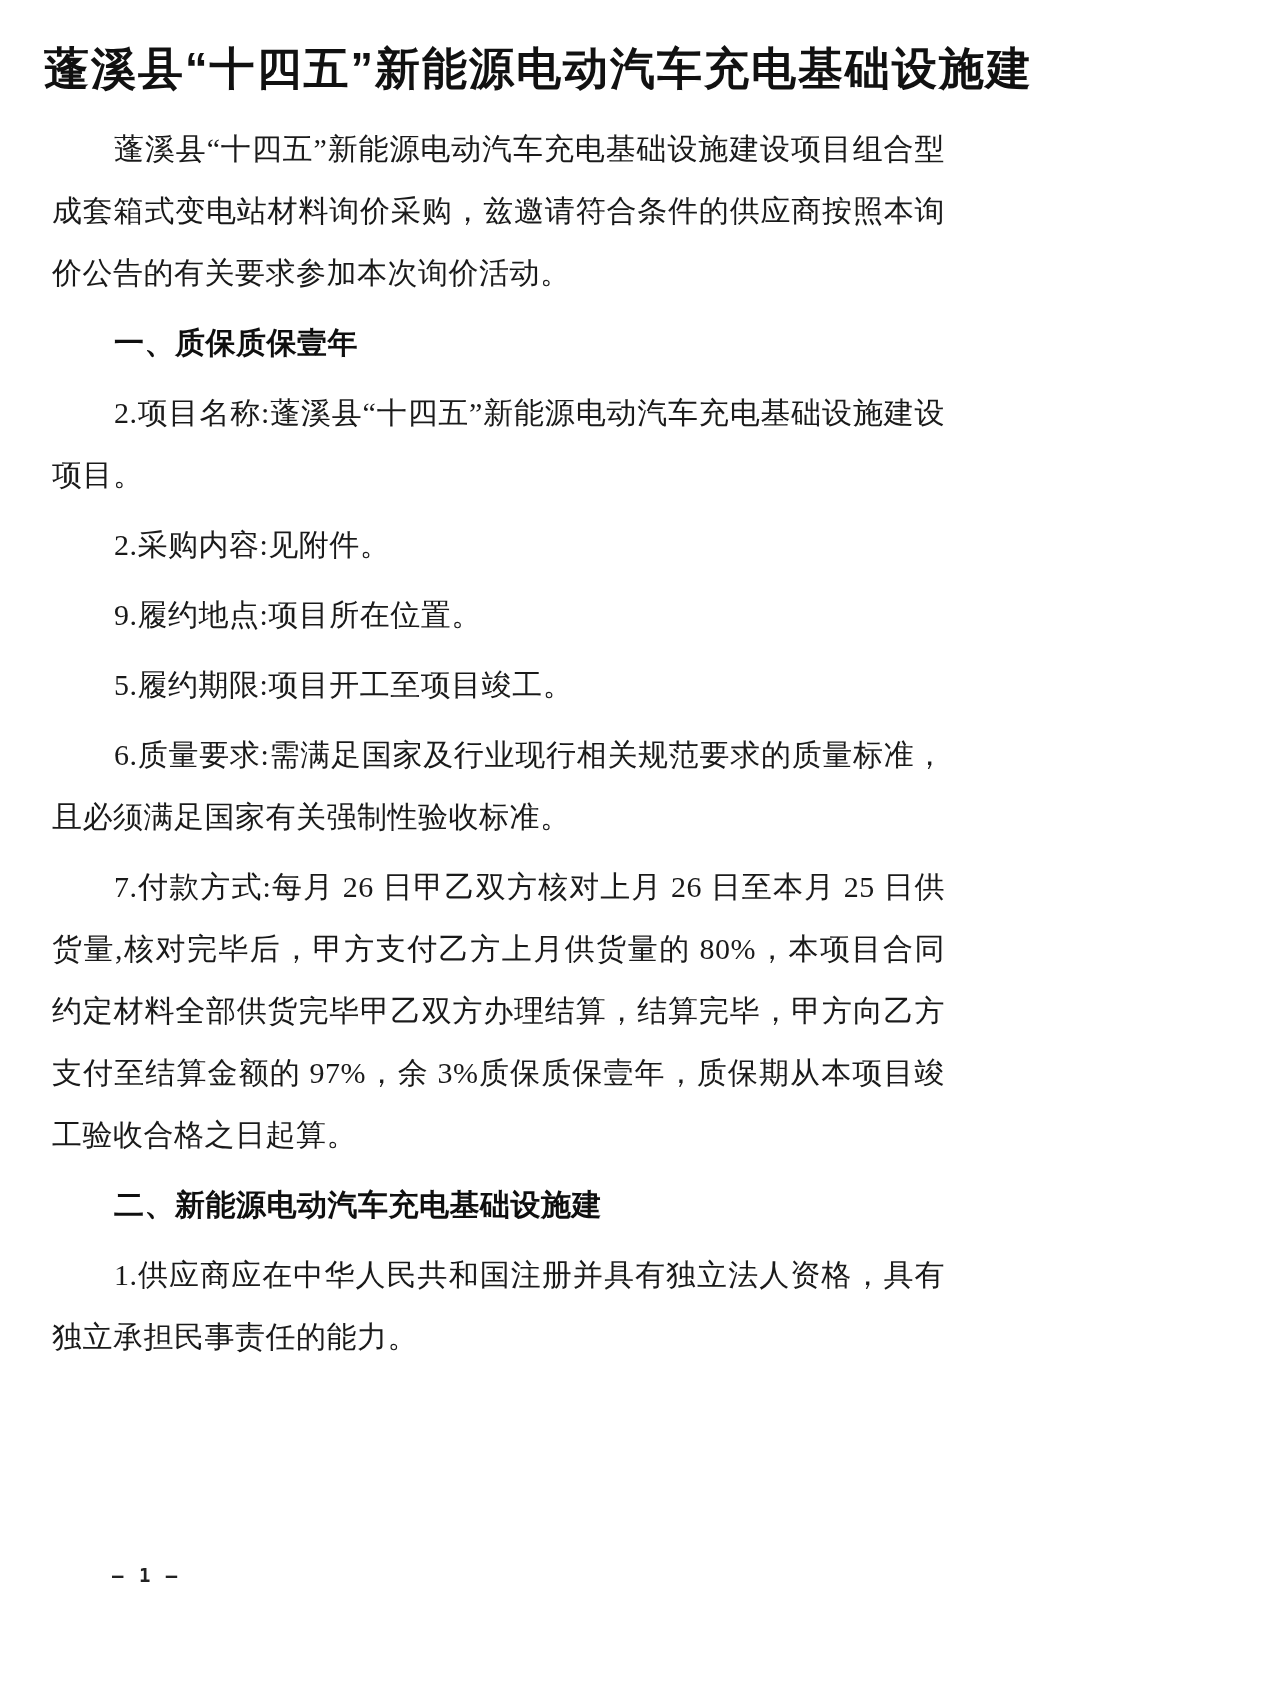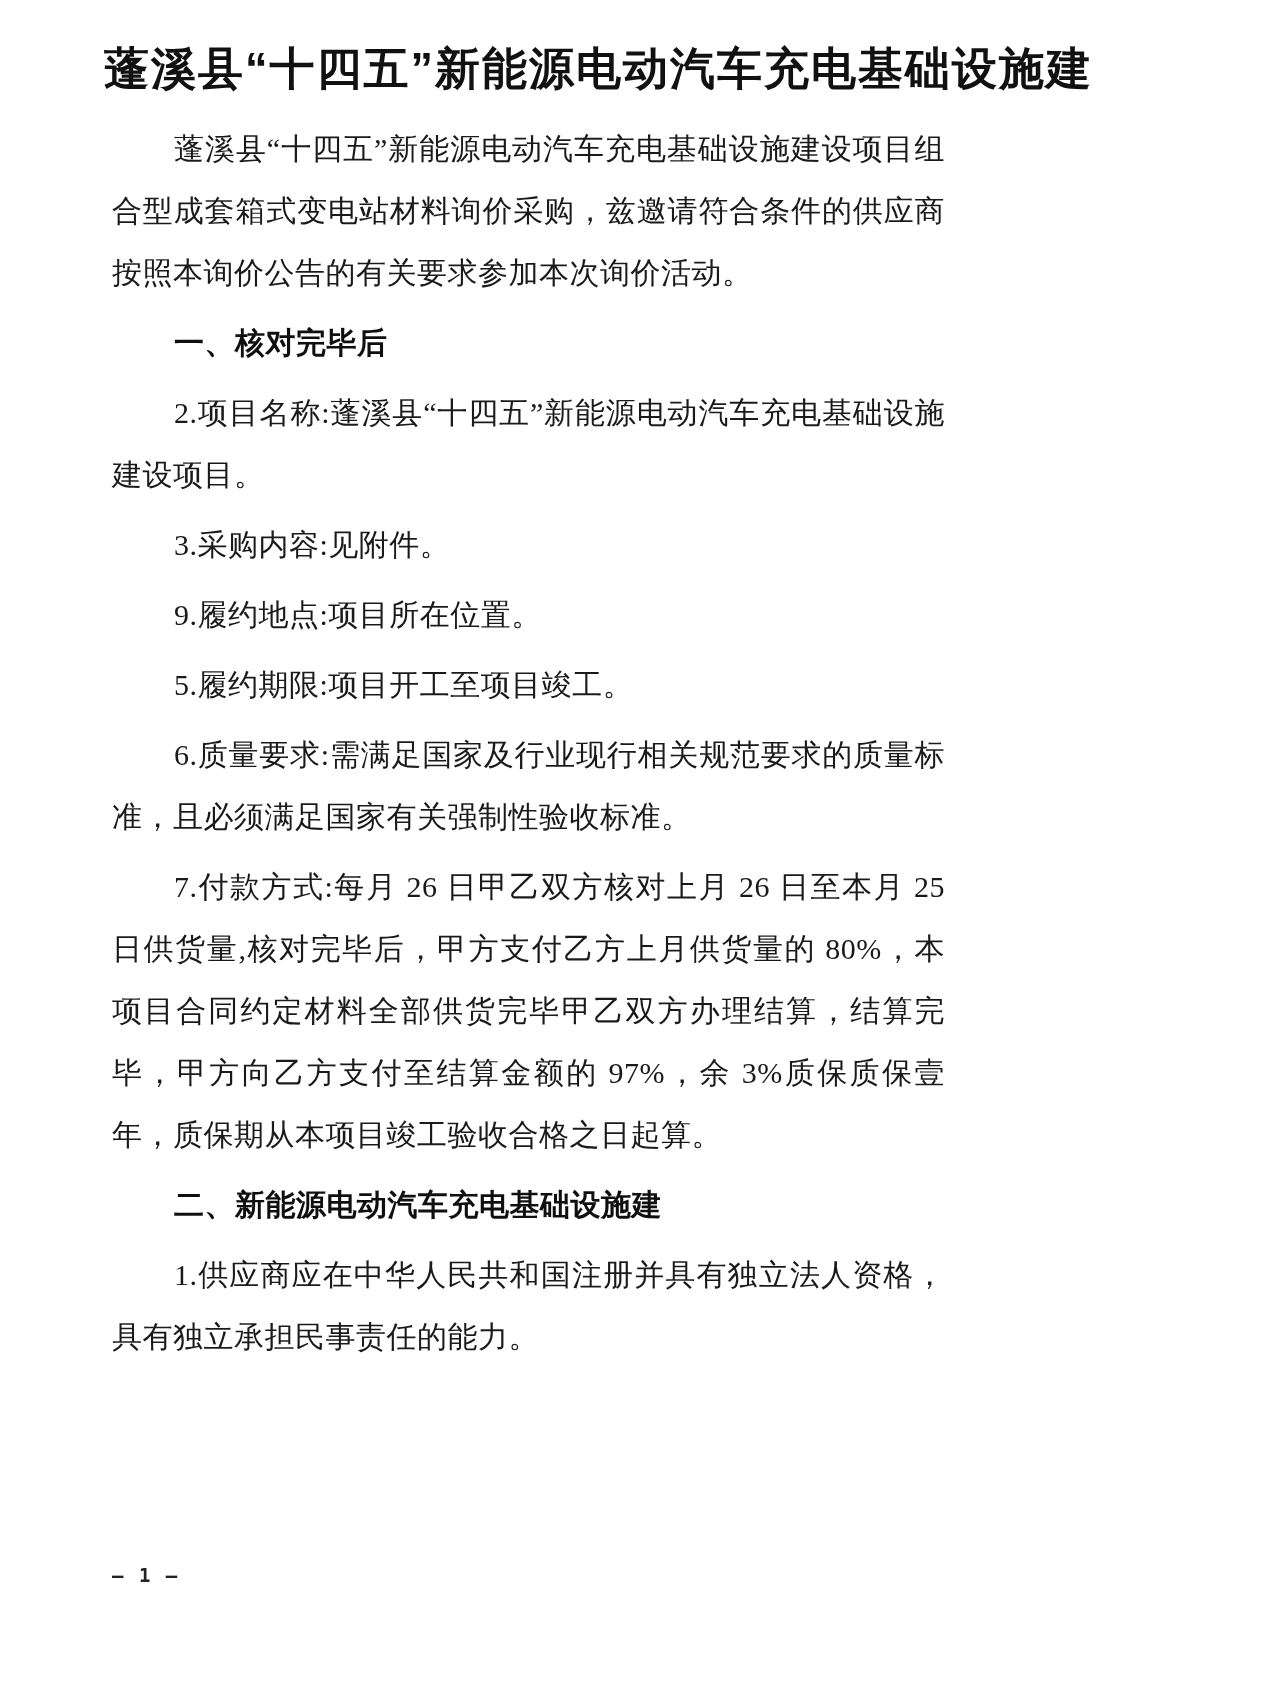--- a/index.html
+++ b/index.html
@@ -11,21 +11,21 @@
     height: 1691px;
     background: #ffffff;
     color: #161616;
     position: relative;
     overflow: hidden;
     font-family: "Liberation Serif", serif;
   }
   .page {
     box-sizing: border-box;
     width: 1043px;
-    padding: 36px 90px 0 104px;
+    padding: 36px 90px 0 44px;
   }
   .doc-title {
     margin: 0 0 16px 0;
     text-align: center;
     font-family: "Liberation Sans", sans-serif;
     font-weight: 700;
     font-size: 45px;
     line-height: 66px;
     letter-spacing: 2px;
     color: #111111;
@@ -64,23 +64,23 @@
 <body>
 
 <div class="page">
 
   <h1 class="doc-title">
     <span class="title-line">蓬溪县“十四五”新能源电动汽车充电基础设施建</span>
   </h1>
 
   <div class="body-text">
     <p>蓬溪县“十四五”新能源电动汽车充电基础设施建设项目组合型成套箱式变电站材料询价采购，兹邀请符合条件的供应商按照本询价公告的有关要求参加本次询价活动。</p>
-    <p class="heading">一、核对完毕后</p>
+    <p class="heading">一、质保质保壹年</p>
     <p>2.项目名称:蓬溪县“十四五”新能源电动汽车充电基础设施建设项目。</p>
-    <p>3.采购内容:见附件。</p>
+    <p>2.采购内容:见附件。</p>
     <p>9.履约地点:项目所在位置。</p>
     <p>5.履约期限:项目开工至项目竣工。</p>
     <p>6.质量要求:需满足国家及行业现行相关规范要求的质量标准，且必须满足国家有关强制性验收标准。</p>
     <p>7.付款方式:每月 26 日甲乙双方核对上月 26 日至本月 25 日供货量,核对完毕后，甲方支付乙方上月供货量的 80%，本项目合同约定材料全部供货完毕甲乙双方办理结算，结算完毕，甲方向乙方支付至结算金额的 97%，余 3%质保质保壹年，质保期从本项目竣工验收合格之日起算。</p>
     <p class="heading">二、新能源电动汽车充电基础设施建</p>
     <p>1.供应商应在中华人民共和国注册并具有独立法人资格，具有独立承担民事责任的能力。</p>
   </div>
 
 </div>
 

